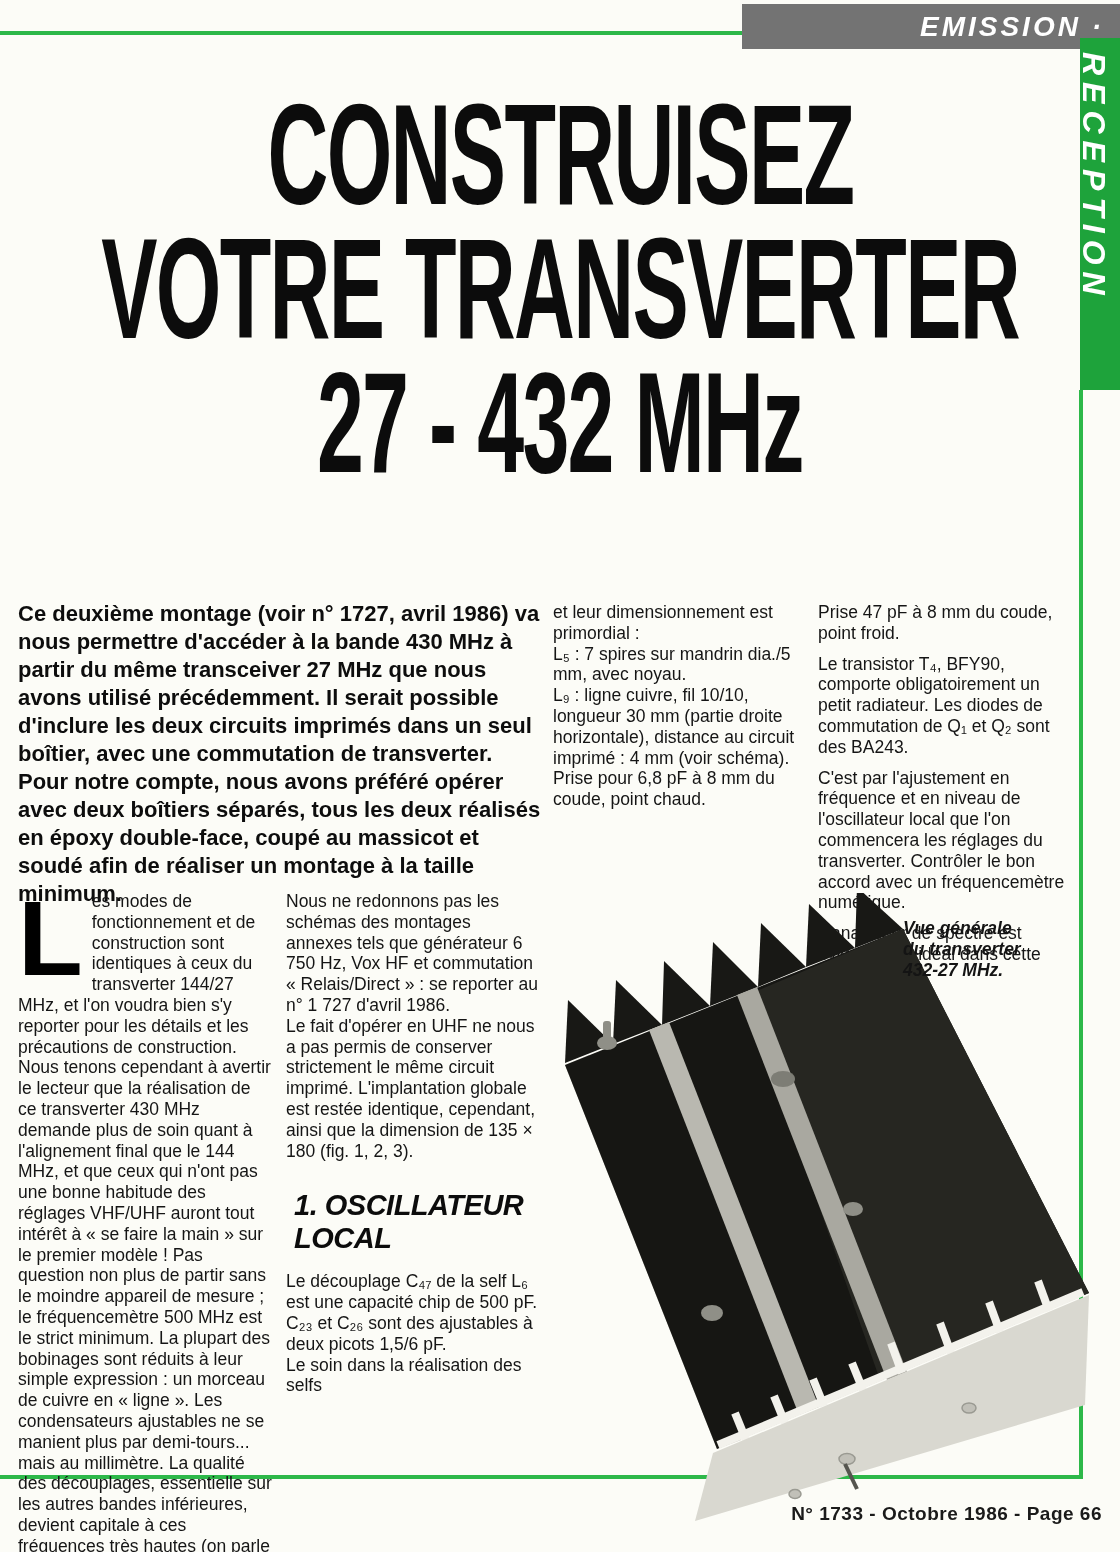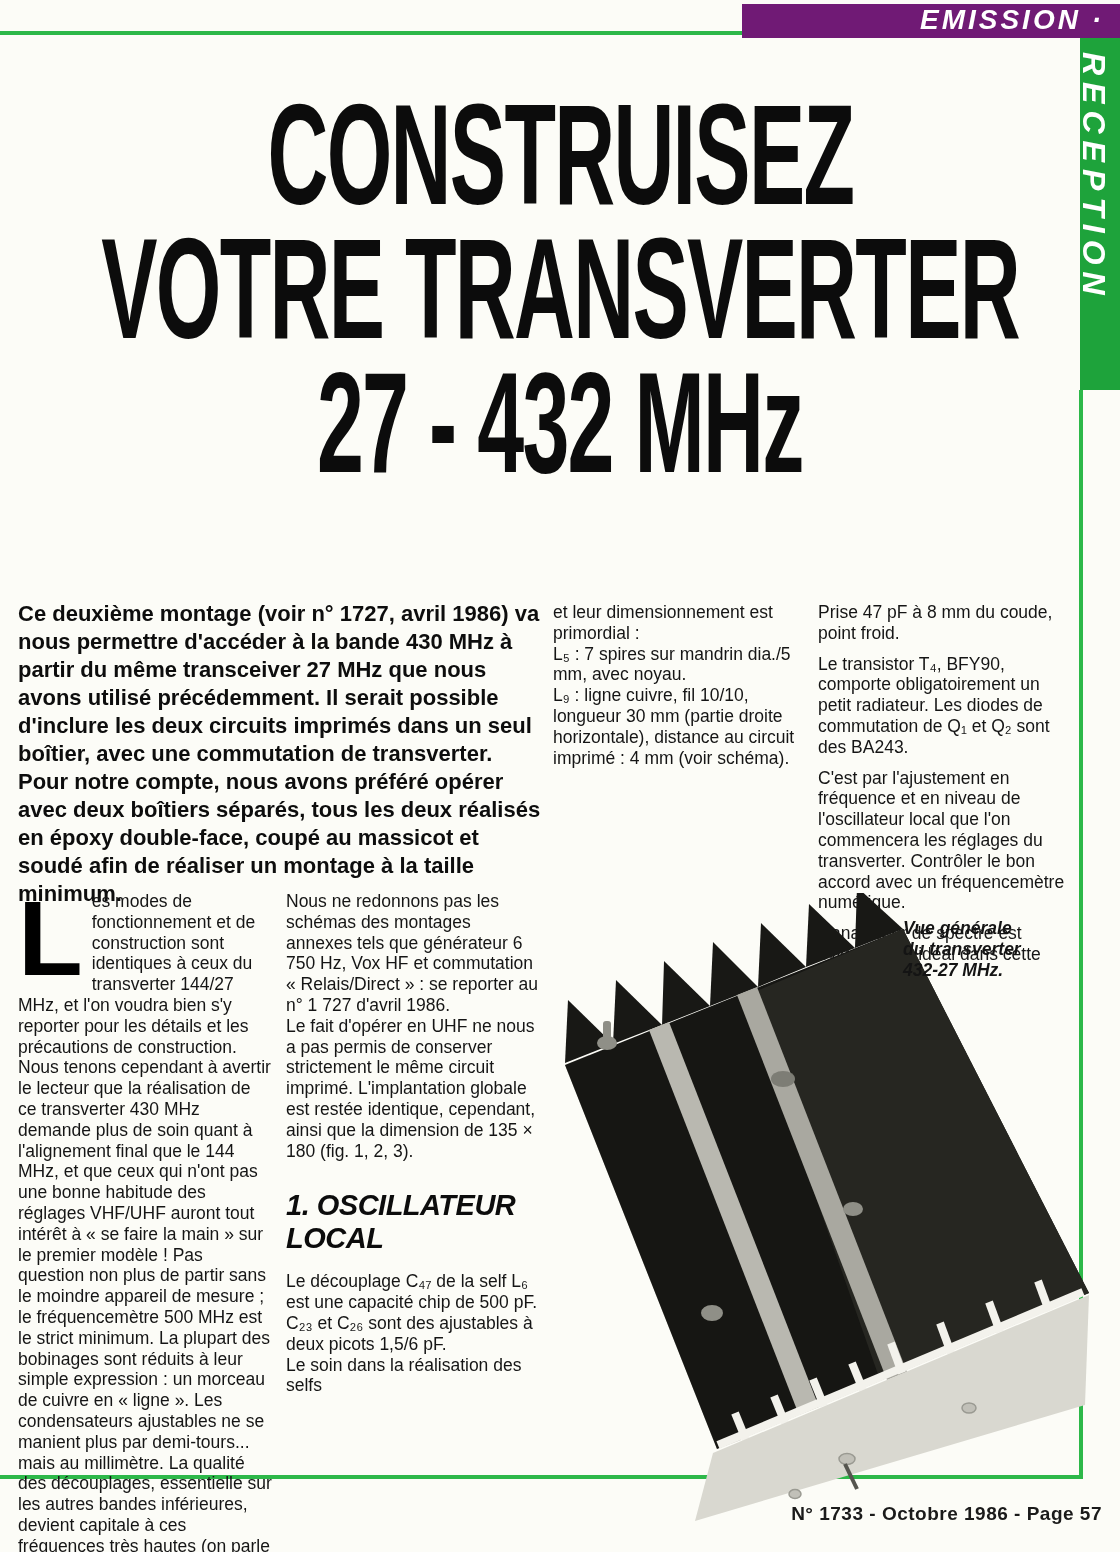--- a/index.html
+++ b/index.html
@@ -4,22 +4,22 @@
 <style>
   html,body{margin:0;padding:0;background:#dedede;}
   .page{
     position:relative;width:1120px;height:1552px;margin:0 auto;
     background:#fcfcf7;overflow:hidden;color:#111;
     font-family:"Liberation Sans","DejaVu Sans",sans-serif;
   }
   
   .rule-top{position:absolute;left:0;top:31px;width:745px;height:4px;background:#2db849;}
   .banner{
-    position:absolute;left:742px;top:4px;width:378px;height:34px;background:#701a75;
-    display:flex;justify-content:flex-end;padding-right:16px;box-sizing:border-box;
+    position:absolute;left:742px;top:4px;width:378px;height:45px;background:#737373;
+    display:flex;align-items:center;justify-content:flex-end;padding-right:16px;box-sizing:border-box;
   }
   .banner span{color:#fff;font-weight:700;font-style:italic;font-size:28px;letter-spacing:3px;white-space:nowrap;}
   .recbar{position:absolute;left:1080px;top:38px;width:40px;height:352px;background:#1ea33b;}
   .reclabel{
     position:absolute;left:1112px;top:52px;transform:rotate(90deg);transform-origin:0 0;
     color:#fff;font-weight:700;font-style:italic;font-size:32px;letter-spacing:7px;white-space:nowrap;
   }
   .rule-right{position:absolute;left:1079px;top:390px;width:4px;height:1089px;background:#2db849;}
   .rule-bottom{position:absolute;left:0;top:1475px;width:1083px;height:4px;background:#2db849;}
   
@@ -38,21 +38,21 @@
   .smalltext{font-size:17.5px;line-height:20.8px;color:#151515;}
   .smalltext p{margin:0;}
   .col-specs{position:absolute;left:553px;top:602px;width:258px;}
   .col-tuning{position:absolute;left:818px;top:602px;width:254px;}
   .col-tuning p{margin:0 0 10px 0;}
   .bodycol1{position:absolute;left:18px;top:891px;width:255px;}
   .bodycol2{position:absolute;left:286px;top:891px;width:255px;}
   .dropcap{float:left;font-size:106px;line-height:82px;font-weight:700;margin:6px 9px 0 0;color:#000;}
   .section-heading{
     font-size:29px;line-height:33px;font-weight:700;font-style:italic;
-    margin:28px 0 16px 0;letter-spacing:-0.5px;color:#0c0c0c;
+    margin:28px 0 16px 8px;letter-spacing:-0.5px;color:#0c0c0c;
   }
   .bodycol2 p.after{margin:0;}
   
   .photo{position:absolute;left:545px;top:893px;width:545px;height:632px;}
   .caption{
     position:absolute;left:903px;top:918px;width:130px;
     font-style:italic;font-size:17.5px;line-height:21px;color:#141414;
   }
   .caption span{display:block;font-weight:bold;}
   
@@ -83,20 +83,21 @@
         <span>27 - 432 MHz</span>
       </div>
   </div>
 
   <div class="intro">Ce deuxième montage (voir n° 1727, avril 1986) va nous permettre d'accéder à la bande 430 MHz à partir du même transceiver 27 MHz que nous avons utilisé précédemment. Il serait possible d'inclure les deux circuits imprimés dans un seul boîtier, avec une commutation de transverter. Pour notre compte, nous avons préféré opérer avec deux boîtiers séparés, tous les deux réalisés en époxy double-face, coupé au massicot et soudé afin de réaliser un montage à la taille minimum.</div>
 
   <div class="col-specs smalltext">
     <p>et leur dimensionnement est primordial :</p>
     <p>L₅ : 7 spires sur mandrin dia./5 mm, avec noyau.</p>
     <p>L₉ : ligne cuivre, fil 10/10, longueur 30 mm (partie droite horizontale), distance au circuit imprimé : 4 mm (voir schéma).</p>
+    <p>Prise pour 6,8 pF à 8 mm du coude, point chaud.</p>
   </div>
 
   <div class="col-tuning smalltext">
     <p>Prise 47 pF à 8 mm du coude, point froid.</p>
     <p>Le transistor T₄, BFY90, comporte obligatoirement un petit radiateur. Les diodes de commutation de Q₁ et Q₂ sont des BA243.</p>
     <p>C'est par l'ajustement en fréquence et en niveau de l'oscillateur local que l'on commencera les réglages du transverter. Contrôler le bon accord avec un fréquencemètre numérique.</p>
     <p>L'analyseur de spectre est évidemment idéal dans cette fonction.</p>
   </div>
 
   <div class="bodycol1 smalltext">
@@ -161,15 +162,15 @@
     </g>
     <path d="M300,571 L312,596" stroke="#55554f" stroke-width="4"></path>
   </svg>
 
   <div class="caption">
     <span>Vue générale</span>
     <span>du transverter</span>
     <span>432-27 MHz.</span>
   </div>
 
-  <div class="footer">N° 1733 - Octobre 1986 - Page 57</div>
+  <div class="footer">N° 1733 - Octobre 1986 - Page 66</div>
 
 </div>
 
 </body></html>

